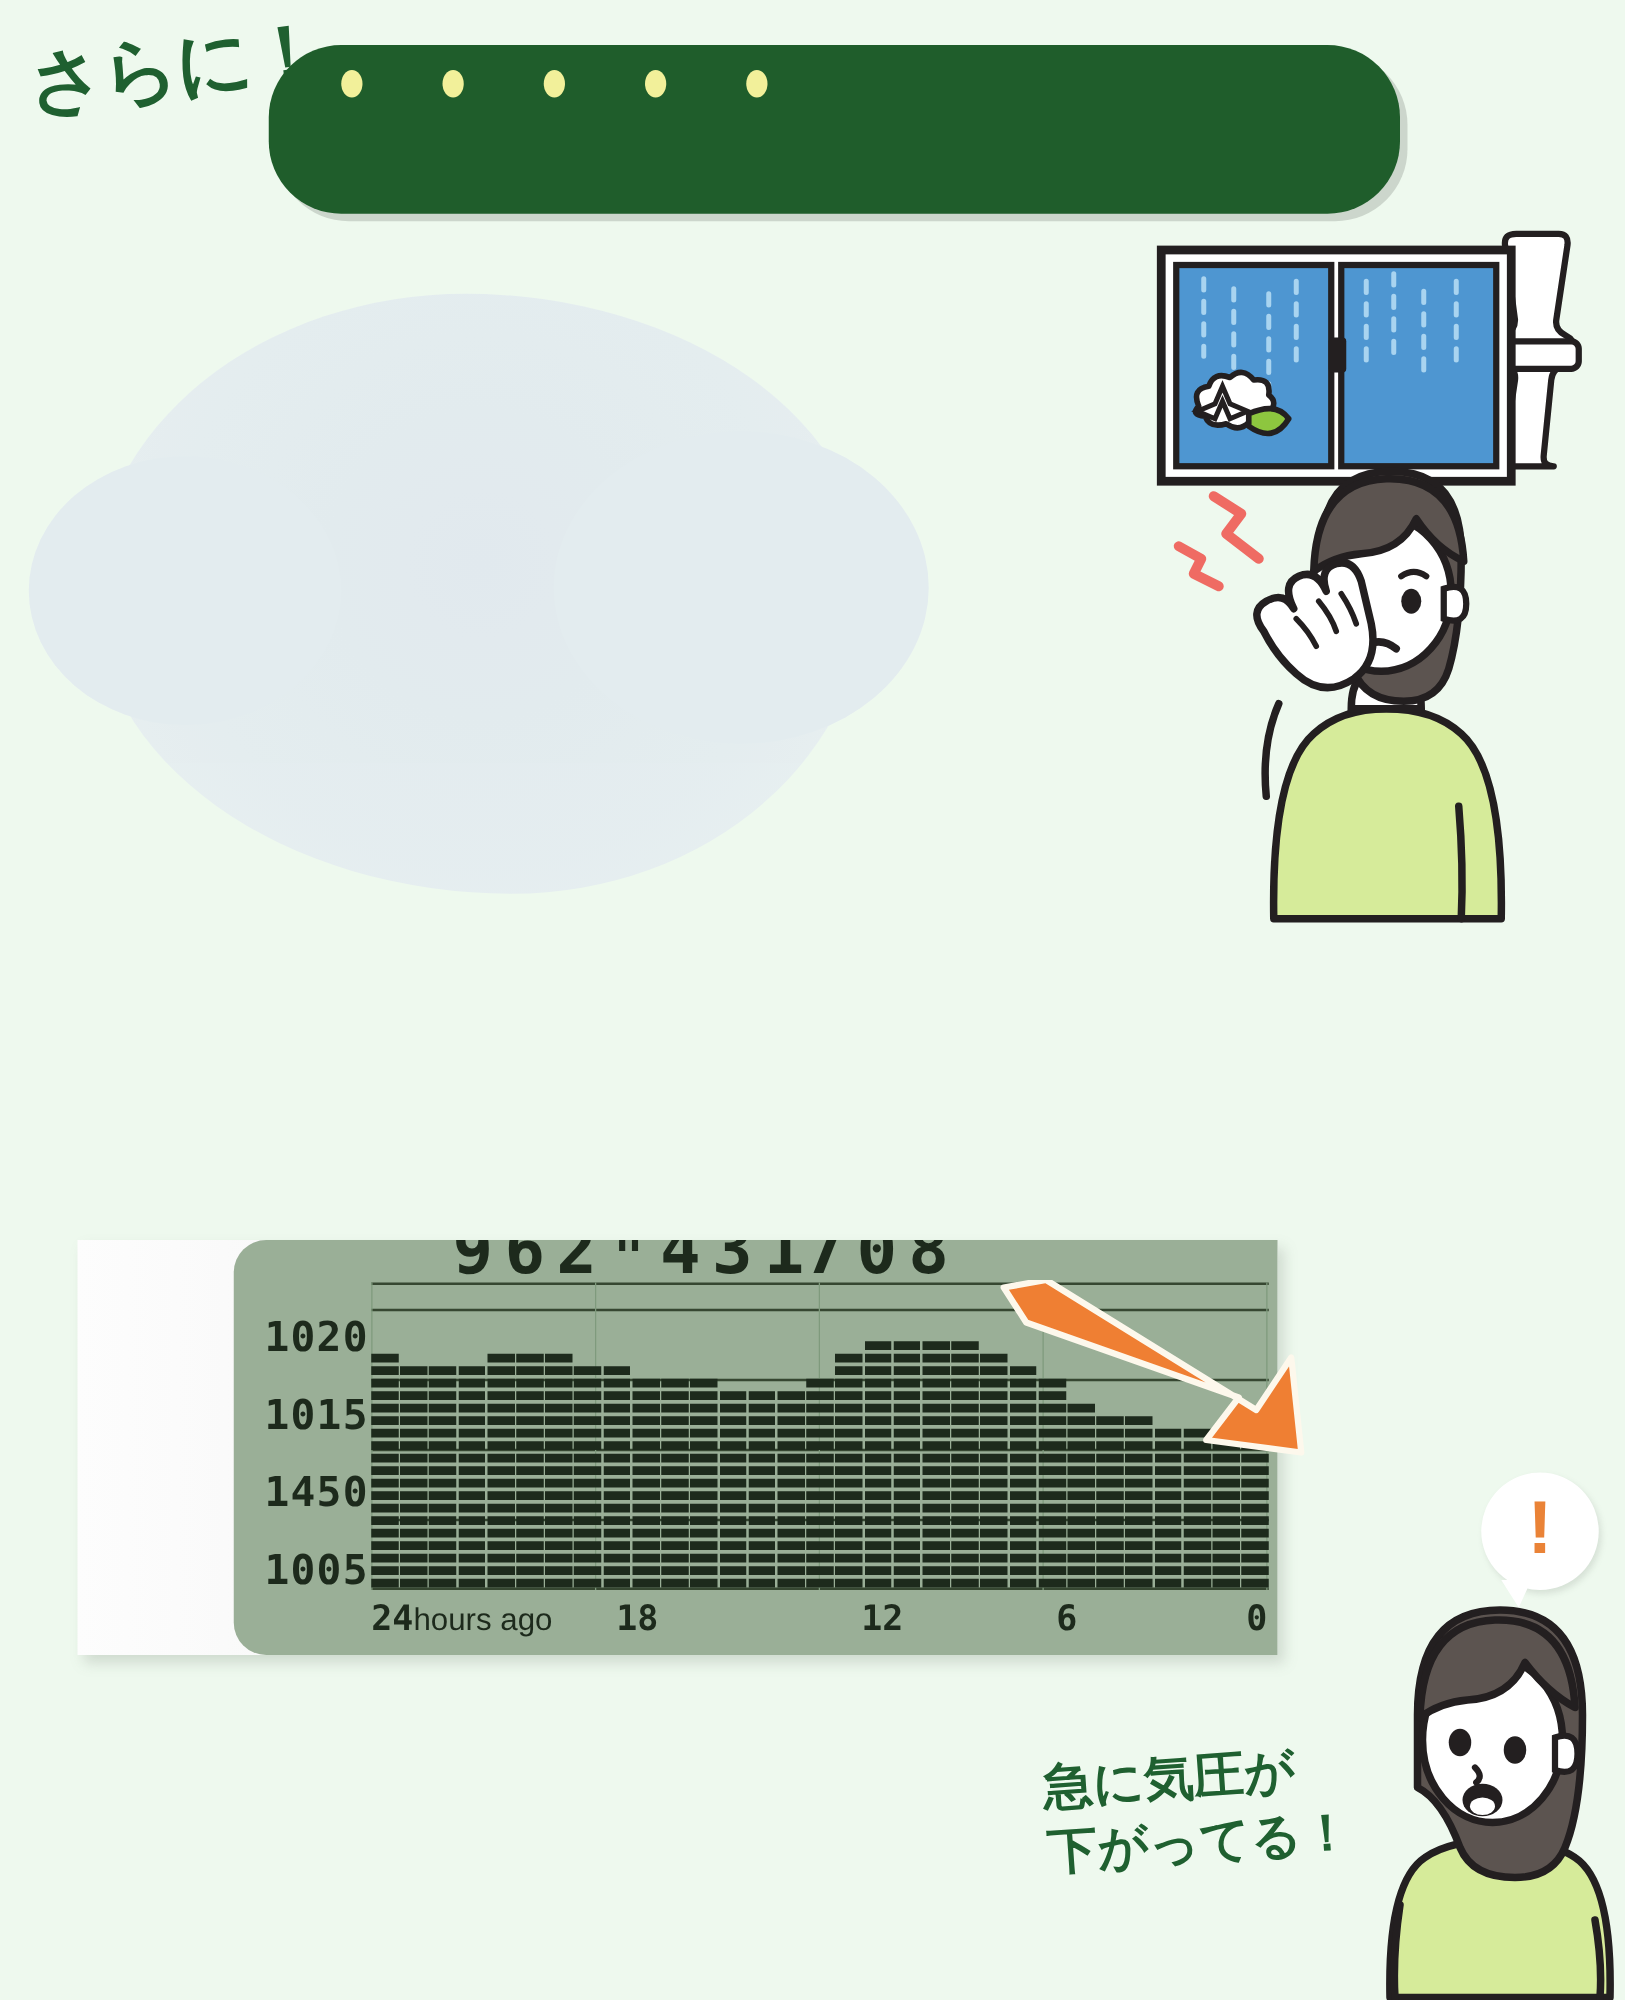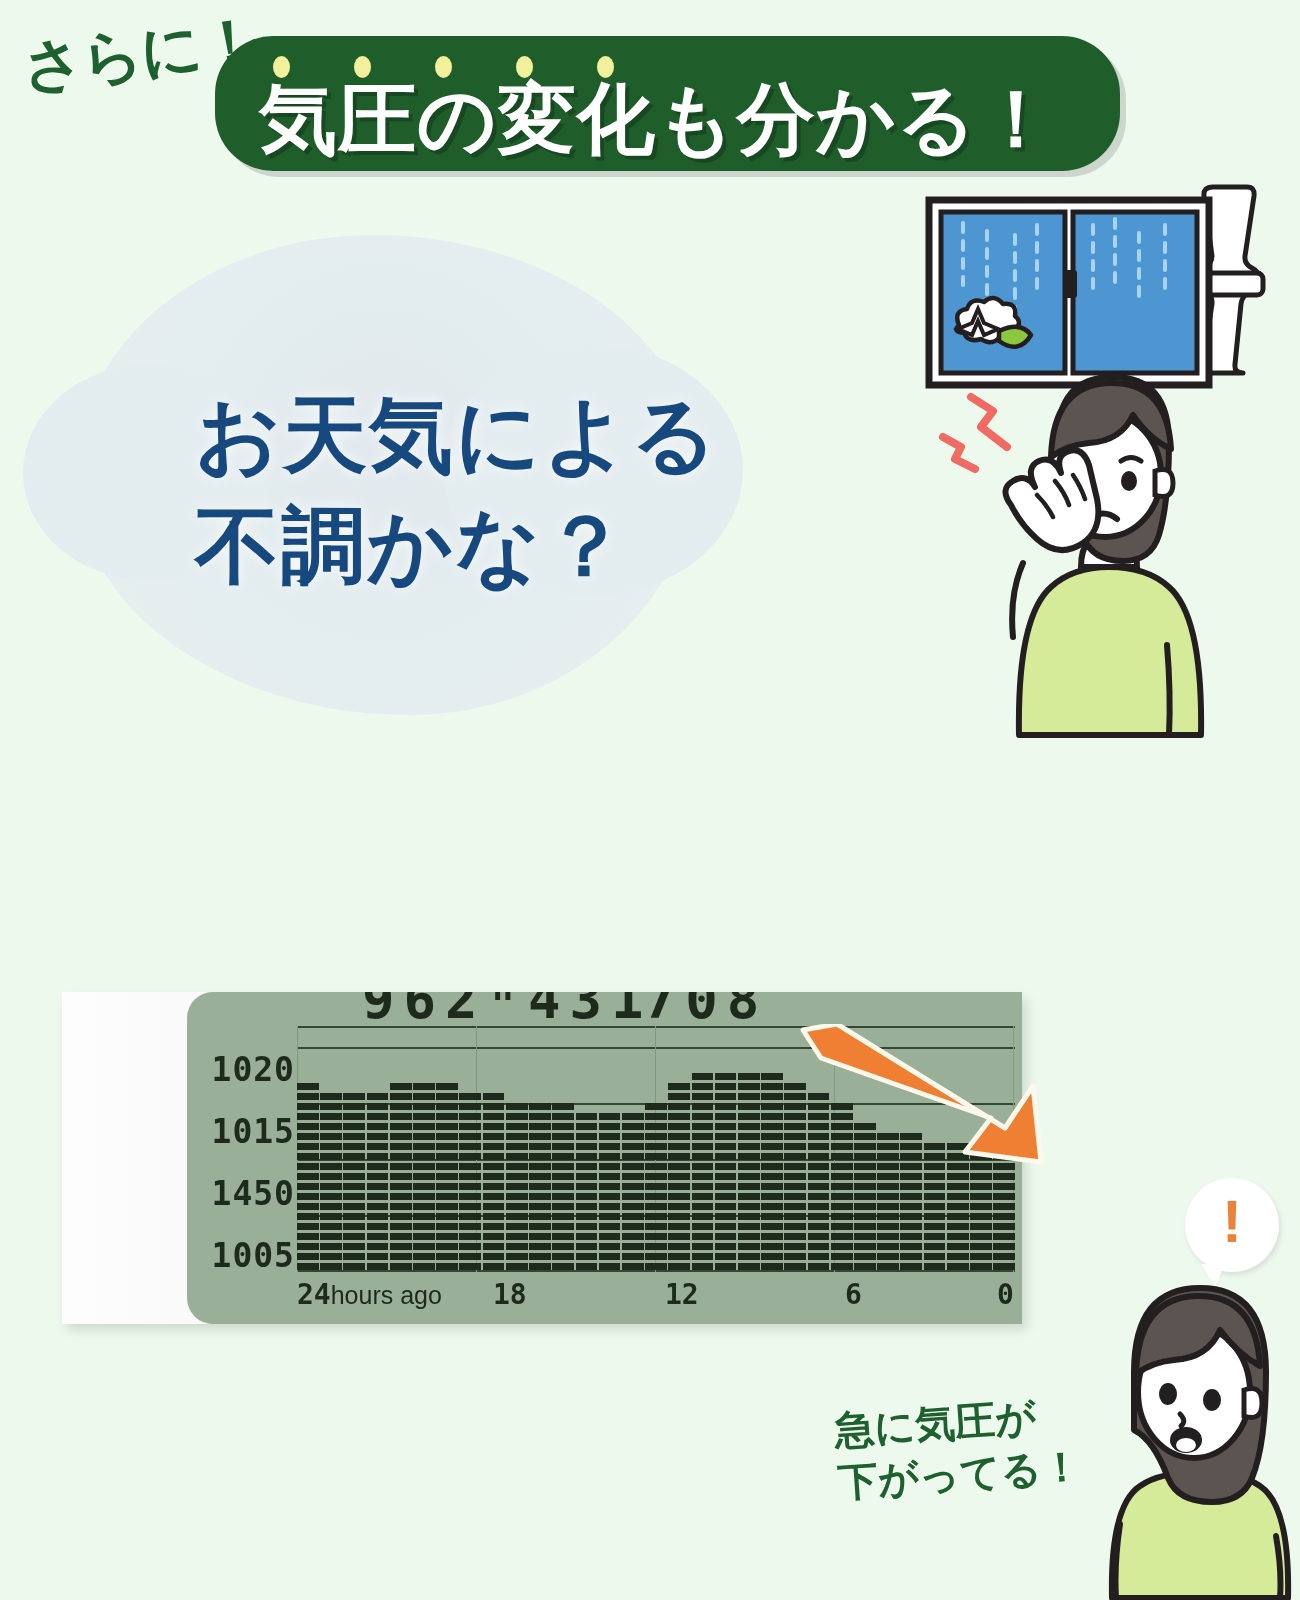--- a/index.html
+++ b/index.html
@@ -180,28 +180,23 @@
   <div class="sara">さらに！</div>
 
   <div class="banner">
     <div class="banner-dots">
       <div class="dot"></div>
       <div class="dot"></div>
       <div class="dot"></div>
       <div class="dot"></div>
       <div class="dot"></div>
     </div>
-    <div class="banner-text">気圧の変化も分かる！</div>
   </div>
 
   <div class="cloud"></div>
-  <div class="q-big">
-    <div>お天気による</div>
-    <div>不調かな？</div>
-  </div>
 
   <svg class="illus1" viewBox="0 0 370 570">
 
     <g>
       <path d="M298 12 h34 q8 0 7 9 l-9 60 q-1 8 7 12 q8 4 8 12 q0 9 -9 12 q-9 3 -10 12 l-6 60 q-1 9 8 9 h-32 q-9 0 -8 -9 l9 -60 q1 -9 -8 -12 q-9 -3 -9 -12 q0 -8 9 -12 q8 -4 8 -12 l-8 -60 q-1 -9 9 -9 z" fill="#ffffff" stroke="#231f20" stroke-width="5" stroke-linejoin="round"></path>
       <rect x="286" y="98" width="62" height="22" rx="6" fill="#ffffff" stroke="#231f20" stroke-width="5"></rect>
     </g>
 
     <g>
       <rect x="14" y="25" width="280" height="185" fill="#ffffff" stroke="#231f20" stroke-width="7"></rect>
@@ -885,21 +880,21 @@
             <div class="seg" style="bottom: 112px;"></div>
             <div class="seg" style="bottom: 122px;"></div>
           </div>
         </div>
 
       <div class="xaxis">
         <div class="xlab" style="left:0px">
           <span>24</span><span class="ago">hours ago</span>
         </div>
         <div class="xlab" style="left:196px">18</div>
-        <div class="xlab" style="left:368px">12</div>
+        <div class="xlab" style="left:392px">12</div>
         <div class="xlab" style="left:548px">6</div>
         <div class="xlab" style="left:700px">0</div>
       </div>
     </div>
   </div>
 
   <svg class="arrow" viewBox="0 0 250 145">
     <polygon points="8,6 42,0 210,104 238,62 246,138 170,128 196,94 26,34" fill="#ef7f33" stroke="#fdf8ec" stroke-width="5" stroke-linejoin="round"></polygon>
   </svg>
 

